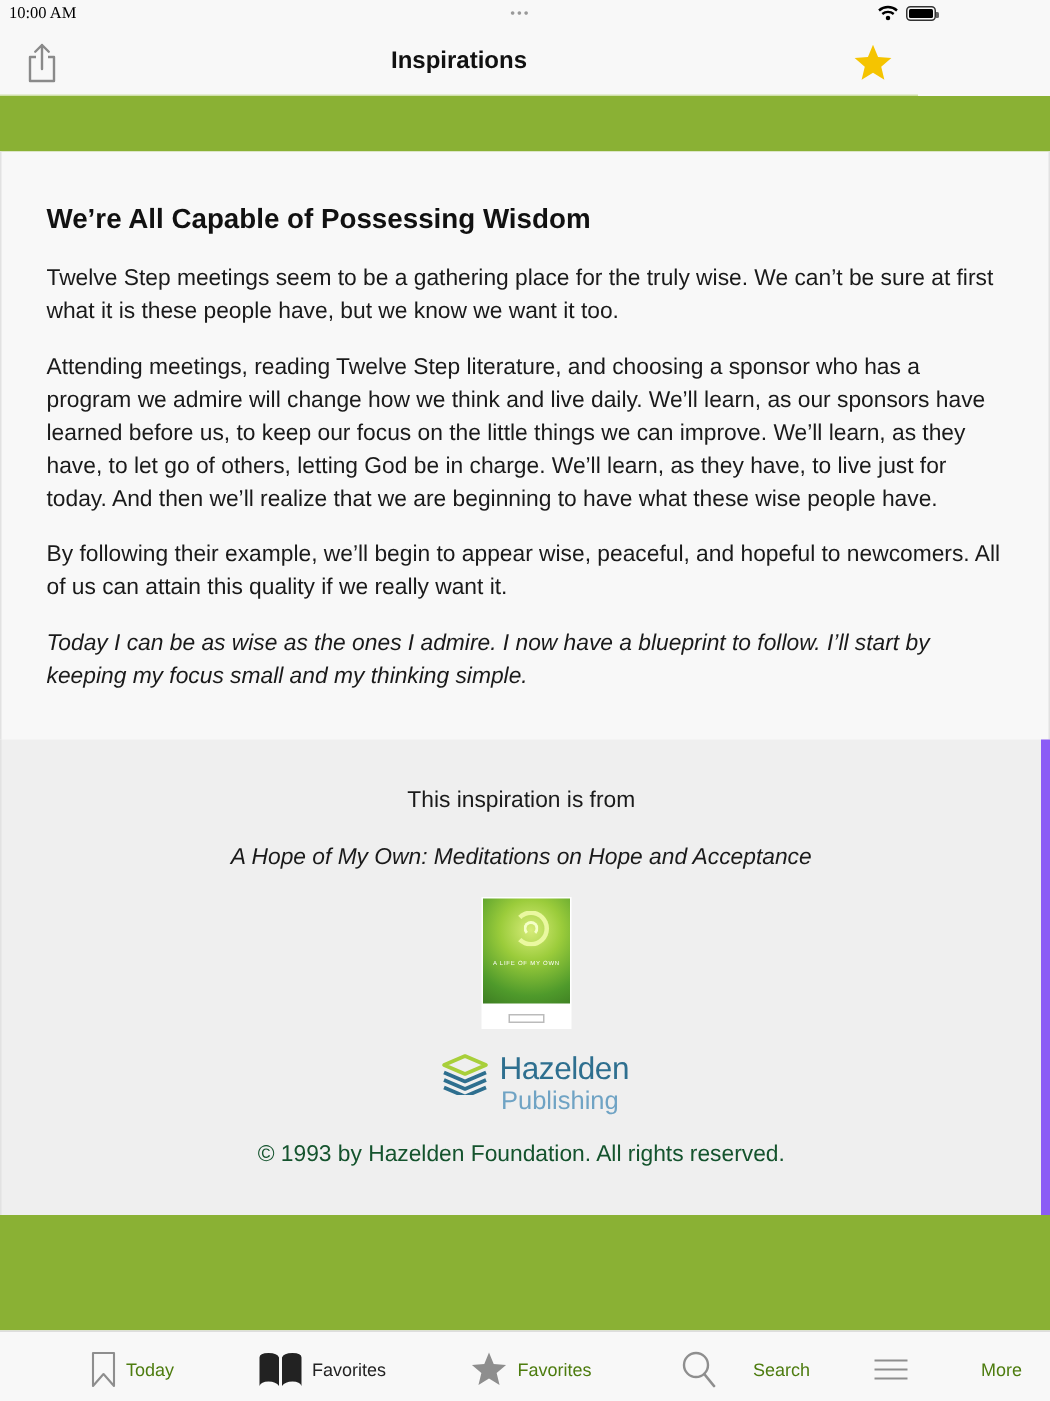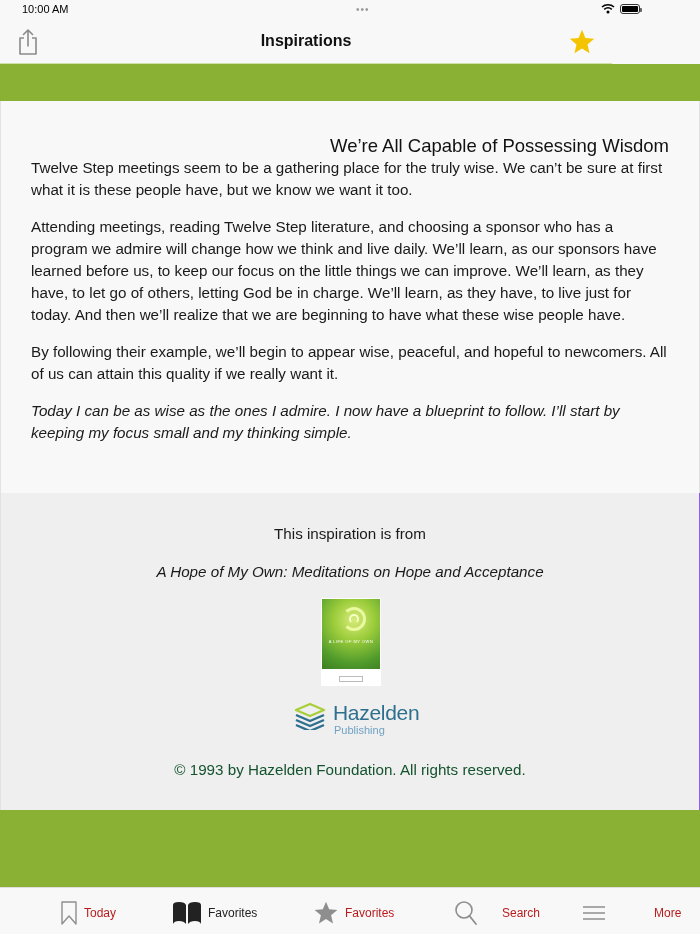--- a/index.html
+++ b/index.html
@@ -4,23 +4,23 @@
   <style>
     * { box-sizing: border-box; margin: 0; padding: 0; }
     html, body { width: 700px; height: 934px; overflow: hidden; }
     body {
       font-family: "Liberation Sans", "DejaVu Sans", sans-serif;
       background: #f8f8f8;
       color: #111;
       position: relative;
     }
     .status-bar {
-      position: absolute; top: 0; left: 16px; width: 632px; height: 20px;
-      background: #f8f8f8;
-      font-size: 11px; color: #000;
+      position: absolute; top: 0; left: 0; width: 632px; height: 20px;
+      background: #f8f8f8;
+      font-size: 11px; color: #000; font-family: Liberation Serif, serif;
     }
     .status-time { position: absolute; left: 6px; top: 3px; font-weight: normal; }
     .status-dots { position: absolute; left: 340px; top: 4px; font-size: 10px; color: #999; letter-spacing: 1px; }
     .status-right { position: absolute; right: 8px; top: 3px; display: flex; align-items: center; gap: 5px; }
     .battery { width: 20px; height: 10px; border: 1px solid #333; border-radius: 3px; padding: 1px; position: relative; }
     .battery::after { content: ""; position: absolute; right: -3px; top: 3px; width: 2px; height: 4px; background: #666; border-radius: 0 1px 1px 0; }
     .battery-fill { width: 100%; height: 100%; background: #000; border-radius: 1px; }
 
     .nav-bar {
       position: absolute; top: 20px; left: 0; width: 612px; height: 44px;
@@ -40,31 +40,31 @@
     .band-top { top: 64px; height: 37px; }
     .band-bottom { top: 810px; height: 77px; }
 
     .article {
       position: absolute; top: 101px; left: 0; width: 700px; height: 392px;
       background: #f8f8f8;
       border-left: 1px solid #e2e2e2; border-right: 1px solid #e2e2e2;
       padding: 34px 30px 0 30px;
     }
     .article-title {
-      text-align: right; font-size: 18.5px; font-weight: normal; color: #111;
+      text-align: left; font-size: 18.5px; font-weight: bold; margin-bottom: 18px; color: #111;
     }
     .article p {
       font-size: 15.2px; line-height: 22px; color: #1a1a1a; margin-bottom: 15px;
     }
     .article p.reflection { font-style: italic; }
 
     .source {
       position: absolute; top: 493px; left: 0; width: 700px; height: 317px;
       background: #efefef;
-      border-left: 1px solid #e2e2e2; border-right: 1px solid #8b5cf6;
+      border-left: 1px solid #e2e2e2; border-right: 6px solid #8b5cf6;
       text-align: center;
     }
     .source-intro { position: absolute; top: 32px; left: 0; right: 0; font-size: 15.2px; color: #1a1a1a; }
     .source-book { position: absolute; top: 70px; left: 0; right: 0; font-size: 15.2px; font-style: italic; color: #1a1a1a; }
     .book-cover {
       position: absolute; left: 320px; top: 105px; width: 60px; height: 88px;
       background: #fff; cursor: pointer;
     }
     .book-art {
       position: absolute; left: 1px; top: 1px; width: 58px; height: 70px;
@@ -78,32 +78,32 @@
     .book-swirl-inner {
       position: absolute; left: 27px; top: 15px; width: 10px; height: 10px;
       border: 2px solid #f5ffc8; border-radius: 50%; border-bottom-color: transparent;
     }
     .book-title-txt { position: absolute; left: 0; right: 0; top: 40px; font-size: 4px; color: #fff; letter-spacing: 0.5px; line-height: 5px; }
     .book-badge { position: absolute; left: 18px; bottom: 4px; width: 24px; height: 6px; border: 1px solid #bbb; }
 
     .publisher-logo { position: absolute; left: 292px; top: 207px; width: 120px; height: 40px; cursor: pointer; }
     .logo-mark { position: absolute; left: 0; top: 2px; width: 34px; height: 28px; }
     .logo-name { position: absolute; left: 40px; top: 1px; font-size: 21px; color: #2e6f8f; letter-spacing: -0.3px; }
-    .logo-sub { position: absolute; left: 41px; top: 24px; font-size: 11px; color: #6fa3c4; }
+    .logo-sub { position: absolute; left: 41px; top: 24px; font-size: 17px; color: #6fa3c4; }
 
     .copyright { position: absolute; top: 268px; left: 0; right: 0; font-size: 15.2px; color: #14532d; }
 
     .tab-bar {
       position: absolute; top: 887px; left: 0; width: 700px; height: 47px;
       background: #f8f8f8;
       border-top: 1px solid #ddd;
     }
     .tab {
       position: absolute; top: 12px; height: 26px; display: flex; align-items: center; gap: 6px; cursor: pointer;
-      font-size: 12px; color: #b91c1c;
+      font-size: 12px; color: #4d7c0f;
     }
     .tab.active { color: #222; }
     .tab svg { display: block; }
     .tab-today { left: 60px; }
     .tab-contents { left: 172px; }
     .tab-favorites { left: 313px; }
     .tab-search { left: 454px; gap: 24px; }
     .tab-more { left: 582px; gap: 48px; }
   </style>
 </head>

